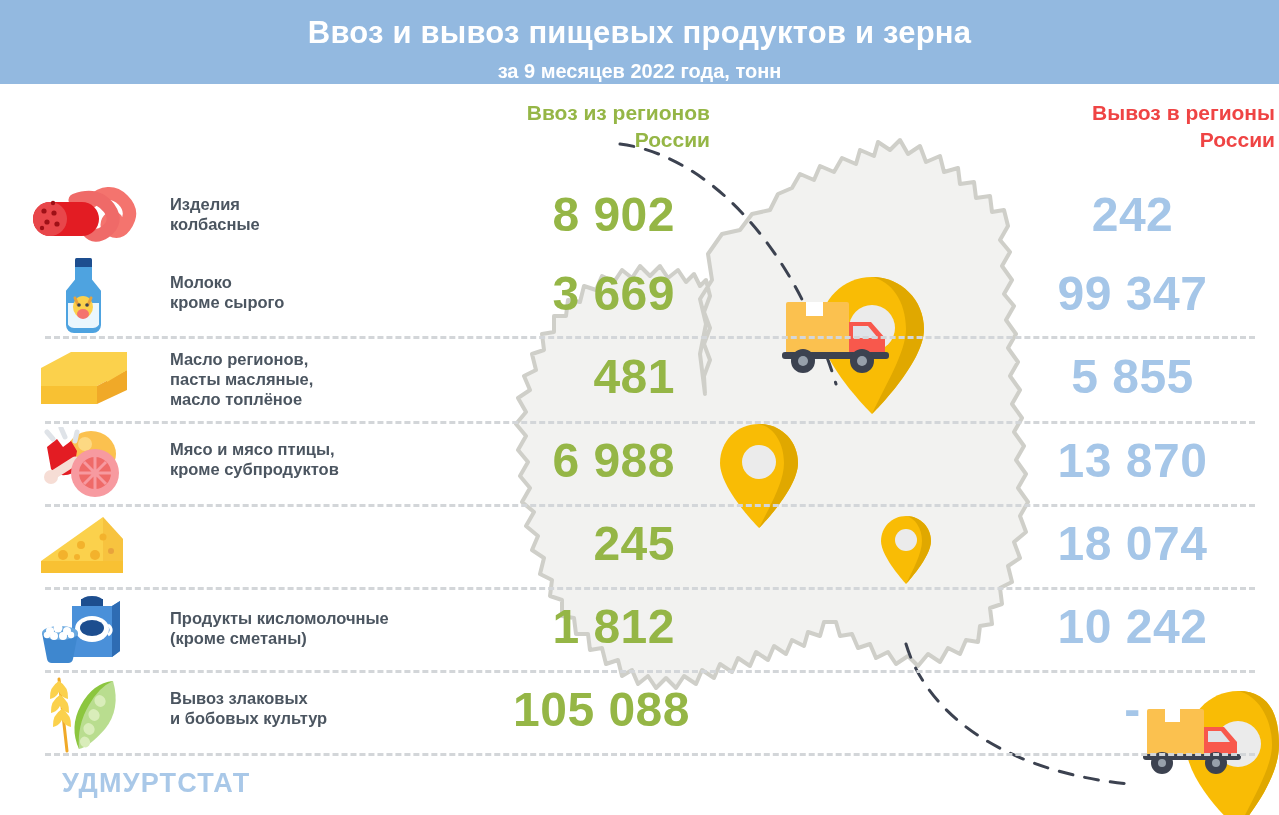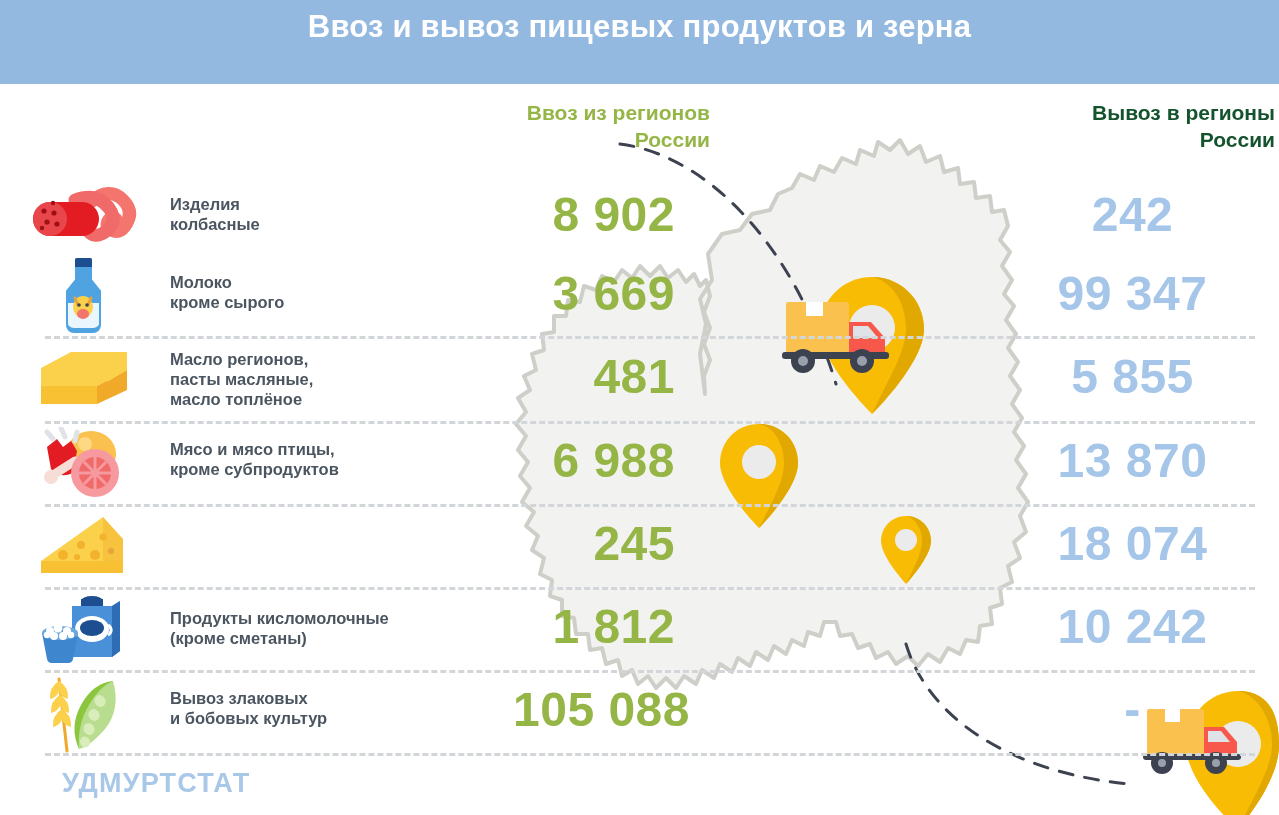--- a/index.html
+++ b/index.html
@@ -22,21 +22,21 @@
     width: 1279px; height: 84px;
     background: #93b9e0;
     color: #ffffff;
     text-align: center;
   }
   #header-title {
     font-size: 31px;
     font-weight: bold;
     letter-spacing: .2px;
     line-height: 1;
-    padding-top: 11px;
+    padding-top: 17px;
   }
   #header-subtitle {
     font-size: 20px;
     font-weight: bold;
     line-height: 1;
     padding-top: 13px;
   }
 
   
   #map-layer {
@@ -55,21 +55,21 @@
     line-height: 1.28;
     text-align: right;
     white-space: pre-line;
   }
   #col-head-import {
     left: 345px; top: 100px; width: 365px;
     color: #95b646;
   }
   #col-head-export {
     left: 985px; top: 100px; width: 290px;
-    color: #14532d;
+    color: #ef4444;
   }
 
   
   #rows {
     position: absolute;
     left: 0; top: 84px;
     width: 1279px;
   }
   .row {
     position: absolute;
@@ -132,20 +132,21 @@
     font-weight: bold;
     letter-spacing: 1.2px;
     color: #a9c8e8;
   }
 </style>
 </head>
 <body>
 
 <div id="header-band">
   <div id="header-title">Ввоз и вывоз пищевых продуктов и зерна</div>
+  <div id="header-subtitle">за 9 месяцев 2022 года, тонн</div>
 </div>
 
 <div id="map-layer">
   <svg width="1279" height="731" viewBox="0 0 1279 731" xmlns="http://www.w3.org/2000/svg">
 
     <g>
       <path d="M705,310 L700,270 L706,240 L700,215 L712,196 L708,170
                L722,150 L740,146 L752,130 L770,126 L778,110 L792,104
                L800,90 L814,96 L820,82 L834,88 L842,74 L856,80 L860,66
                L874,72 L878,58 L890,66 L900,56 L908,70 L920,62 L926,78

